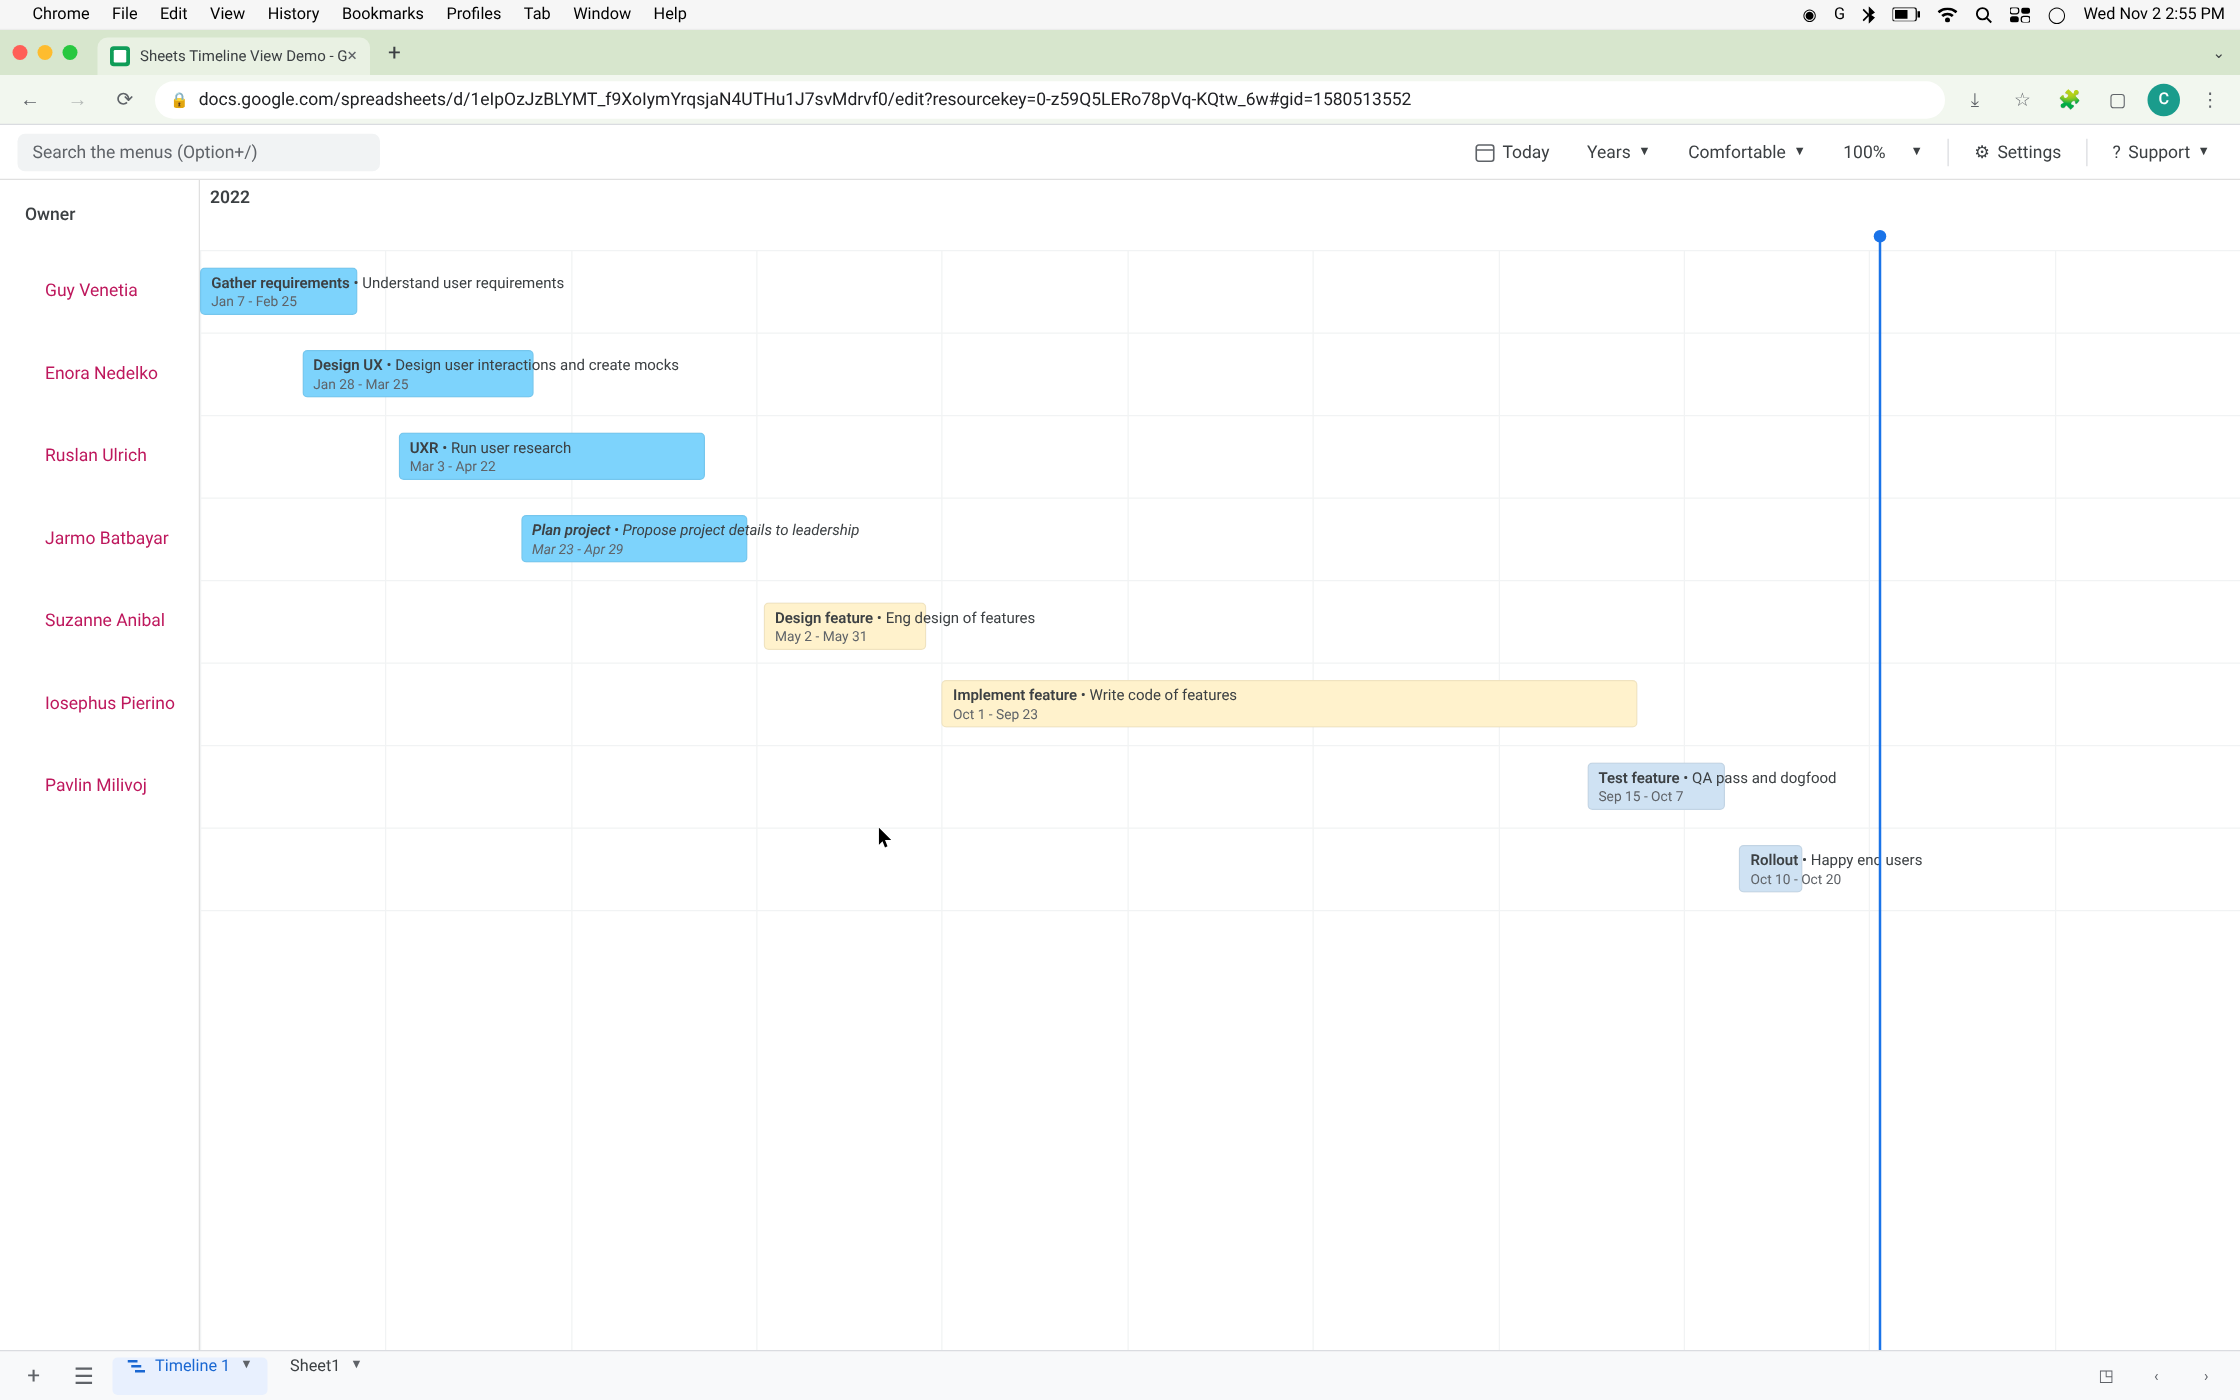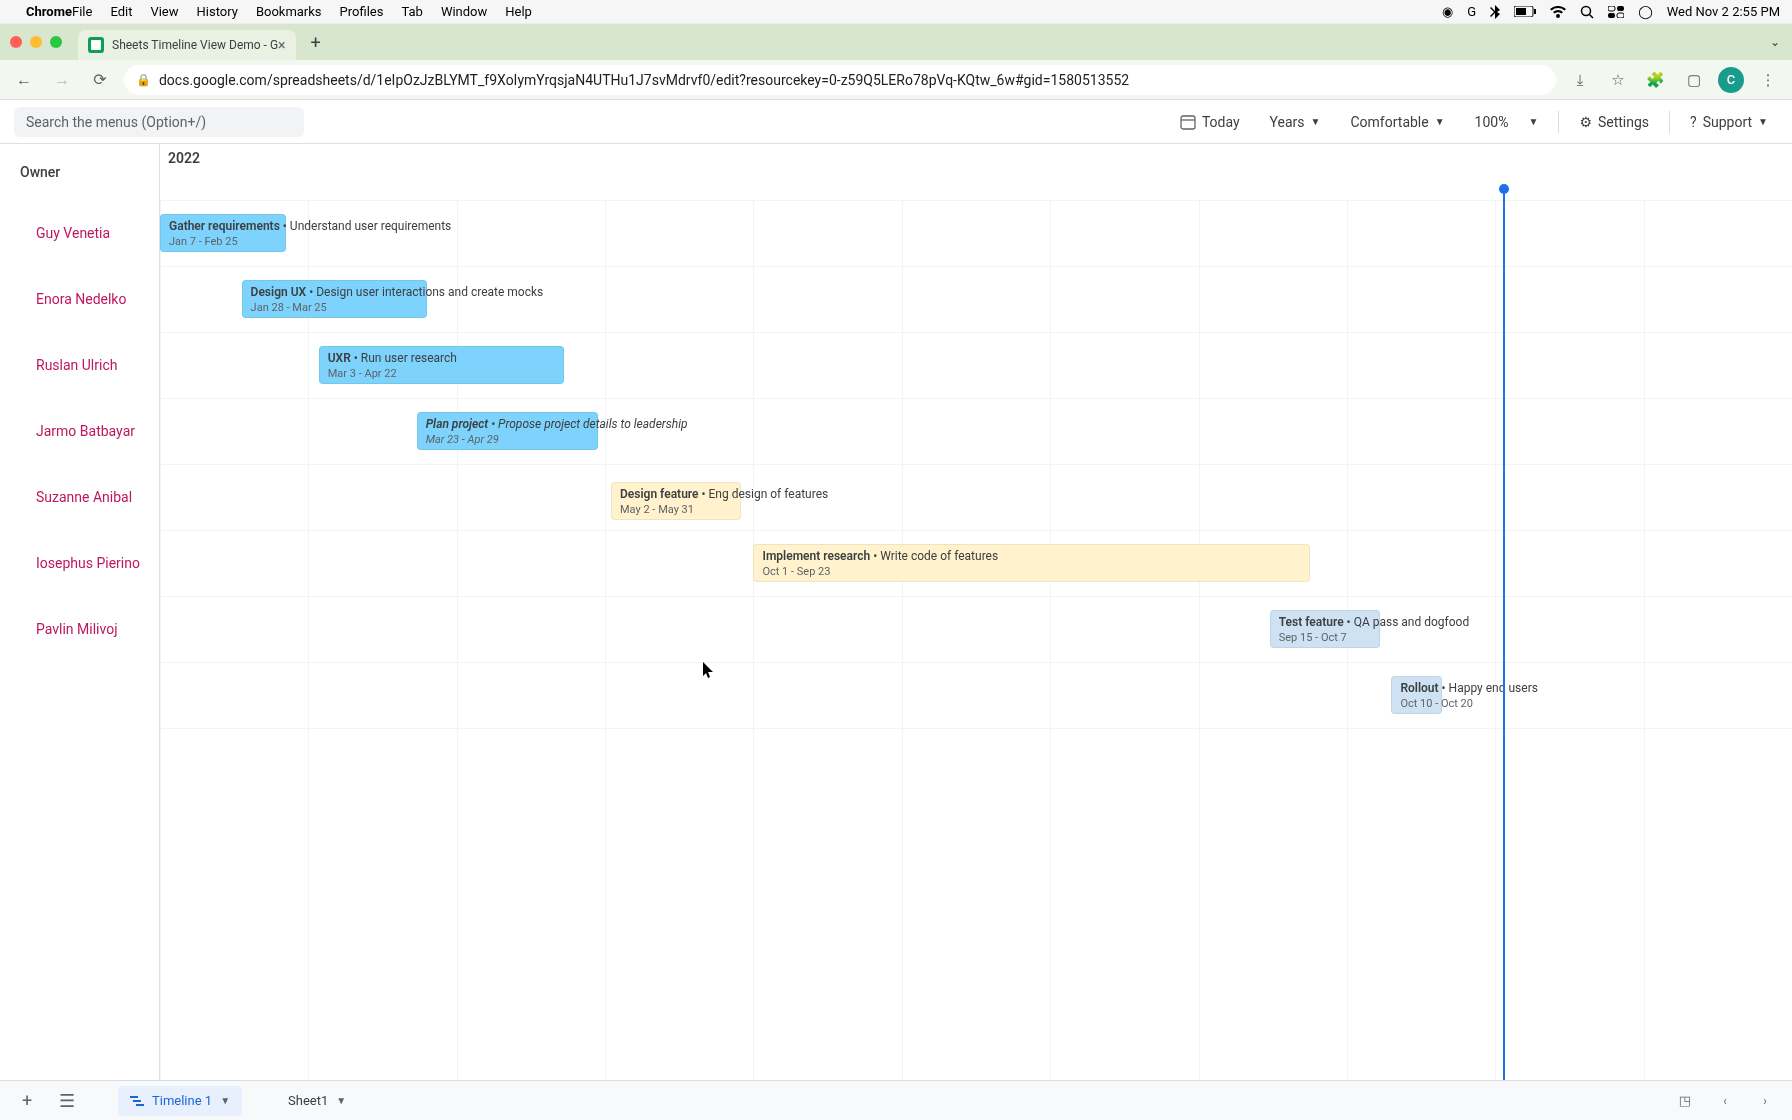--- a/index.html
+++ b/index.html
@@ -10,21 +10,21 @@
   }
 
   
   .mac-menubar {
     height: 24px; background: rgba(245,245,245,0.95);
     display: flex; align-items: center; padding: 0 12px;
     font-size: 13px; color: #000;
     border-bottom: 1px solid rgba(0,0,0,0.04);
   }
   .mac-menubar .apple { font-size: 14px; margin-right: 14px; }
-  .mac-menubar .app-name { font-weight: 700; }
+  .mac-menubar .app-name { font-weight: 400; margin-right: 18px; }
   .mac-menubar .menu-item { margin-right: 18px; }
   .mac-menubar .spacer { flex: 1; }
   .mac-menubar .status-icon { margin-left: 14px; display: inline-flex; align-items: center; font-size: 13px; }
   .mac-menubar .clock { margin-left: 14px; }
 
   
   .tab-strip {
     height: 36px; background: #d7e6cd; display: flex; align-items: flex-end; padding-left: 10px;
   }
   .traffic-lights { display: flex; gap: 8px; align-self: center; margin-right: 16px; }
@@ -113,21 +113,21 @@
   .c-yellow { background:#fff2cc; }
   .c-blue { background:#cfe2f3; }
 
   
   .sheet-tabs {
     height:40px; border-top:1px solid #dadce0; display:flex; align-items:center; padding:0 10px; gap:6px;
     background:#f8f9fa;
   }
   .sheet-btn { width:34px;height:30px;display:flex;align-items:center;justify-content:center;color:#5f6368;font-size:18px;}
   .sheet-tab {
-    height:30px; display:flex;align-items:center;padding:0 12px;gap:8px;font-size:13px;color:#3c4043;border-radius:4px;margin-left:28px;
+    height:30px; display:flex;align-items:flex-start;padding:0 12px;gap:8px;font-size:13px;color:#3c4043;border-radius:4px;
   }
   .sheet-tab.active { background:#e8f0fe; color:#1967d2; }
   .sheet-tab .tab-icon { width:14px;height:14px;display:inline-block; }
   .sheet-tab .caret { font-size:10px;color:#5f6368;}
   .sheet-tabs .spacer{flex:1;}
 
   
   svg { display:block; }
 
   .cursor-arrow {
@@ -313,21 +313,21 @@
         </div>
         <div class="task-bar c-green" style="left: 256.669px; width: 181.004px; top: 268px; font-style: italic;">
           <div class="title-line"><b>Plan project</b> • <span>Propose project details to leadership</span></div>
           <div class="date-line">Mar 23 - Apr 29</div>
         </div>
         <div class="task-bar c-yellow" style="left: 451.025px; width: 130px; top: 338px;">
           <div class="title-line"><b>Design feature</b> • <span>Eng design of features</span></div>
           <div class="date-line">May 2 - May 31</div>
         </div>
         <div class="task-bar c-yellow" style="left: 593.455px; width: 556.364px; top: 400px;">
-          <div class="title-line"><b>Implement research</b> • <span>Write code of features</span></div>
+          <div class="title-line"><b>Implement feature</b> • <span>Write code of features</span></div>
           <div class="date-line">Oct 1 - Sep 23</div>
         </div>
         <div class="task-bar c-blue" style="left: 1109.76px; width: 109.789px; top: 466px;">
           <div class="title-line"><b>Test feature</b> • <span>QA pass and dogfood</span></div>
           <div class="date-line">Sep 15 - Oct 7</div>
         </div>
         <div class="task-bar c-blue" style="left: 1231.42px; width: 50.4436px; top: 532px;">
           <div class="title-line"><b>Rollout</b> • <span>Happy end users</span></div>
           <div class="date-line">Oct 10 - Oct 20</div>
         </div>

